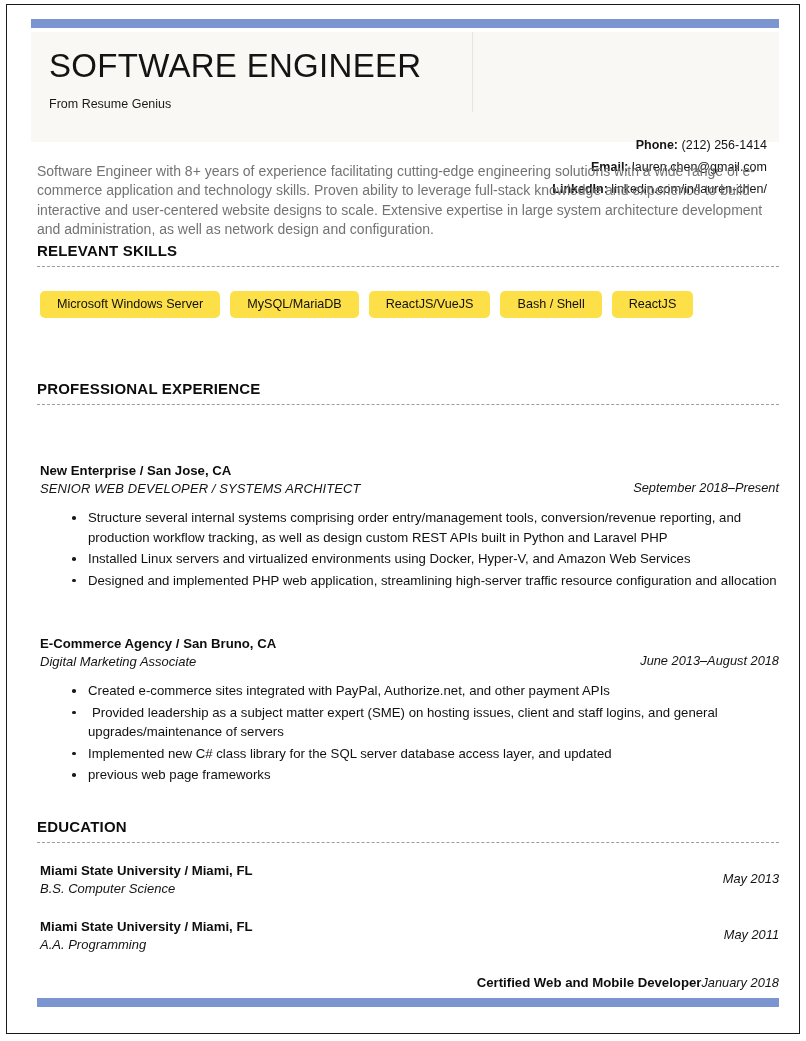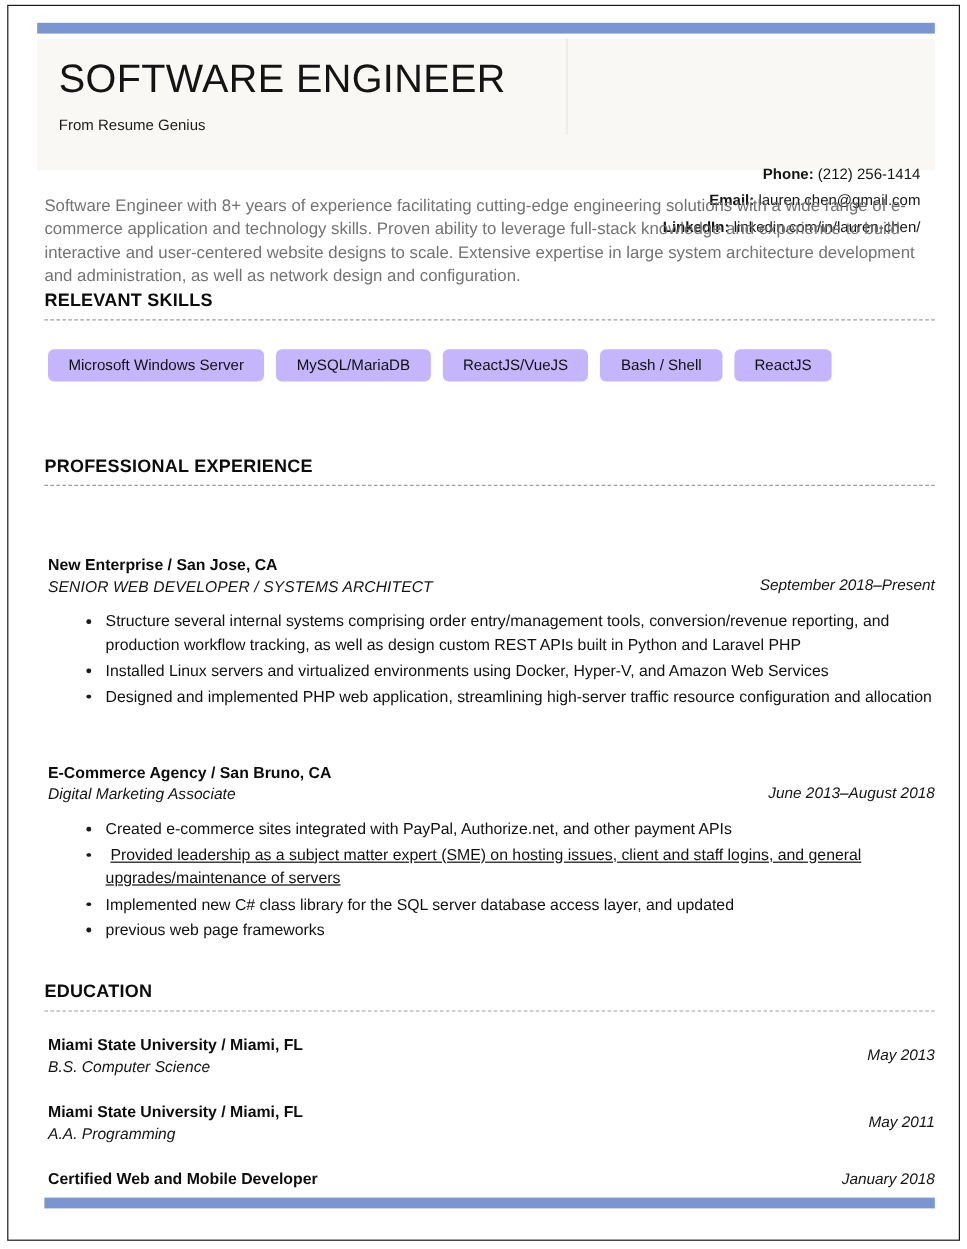--- a/index.html
+++ b/index.html
@@ -142,21 +142,21 @@
     left: 33px;
     top: 286px;
     width: 742px;
   }
   .skill-row {
     display: flex;
     gap: 10px;
     margin-bottom: 7px;
   }
   .pill {
-    background: #c4b5fd;
+    background: #fde047;
     border-radius: 5px;
     height: 27px;
     line-height: 27px;
     padding: 0 17px;
     font-size: 12.6px;
     color: #111111;
     white-space: nowrap;
     text-align: center;
   }
 
@@ -216,37 +216,36 @@
     position: absolute;
     left: -14px;
     top: 8px;
     width: 3.5px;
     height: 3.5px;
     border-radius: 50%;
     background: #1a1a1a;
   }
   .bullets li.indented {
     text-indent: 4px;
-    text-decoration: underline;
   }
 
   
   .edu-list {
     position: absolute;
     left: 33px;
     top: 857px;
     width: 739px;
   }
   .edu-item {
     display: flex;
     justify-content: space-between;
     align-items: flex-start;
     margin-bottom: 20px;
   }
-  .edu-item.compact { margin-bottom: 12px; }
+  .edu-item.compact { margin-bottom: 12px; justify-content: flex-end; }
   .edu-school {
     font-size: 13.2px;
     font-weight: bold;
     line-height: 18px;
     color: #0d0d0d;
   }
   .edu-degree {
     font-size: 13px;
     font-style: italic;
     line-height: 18px;

